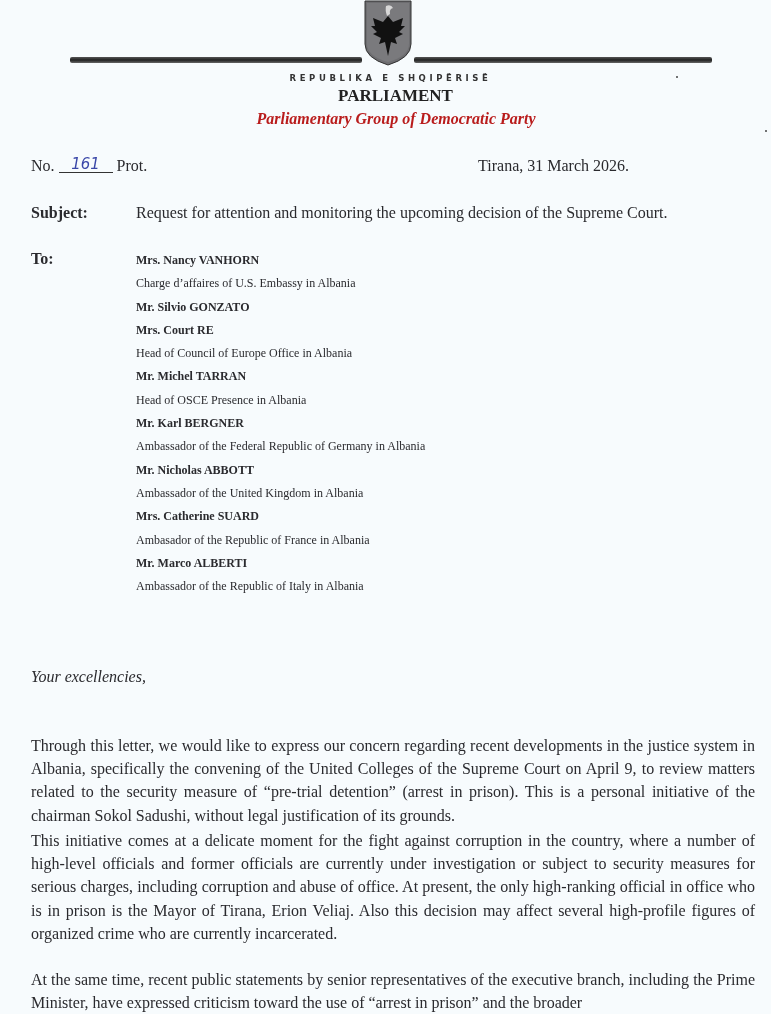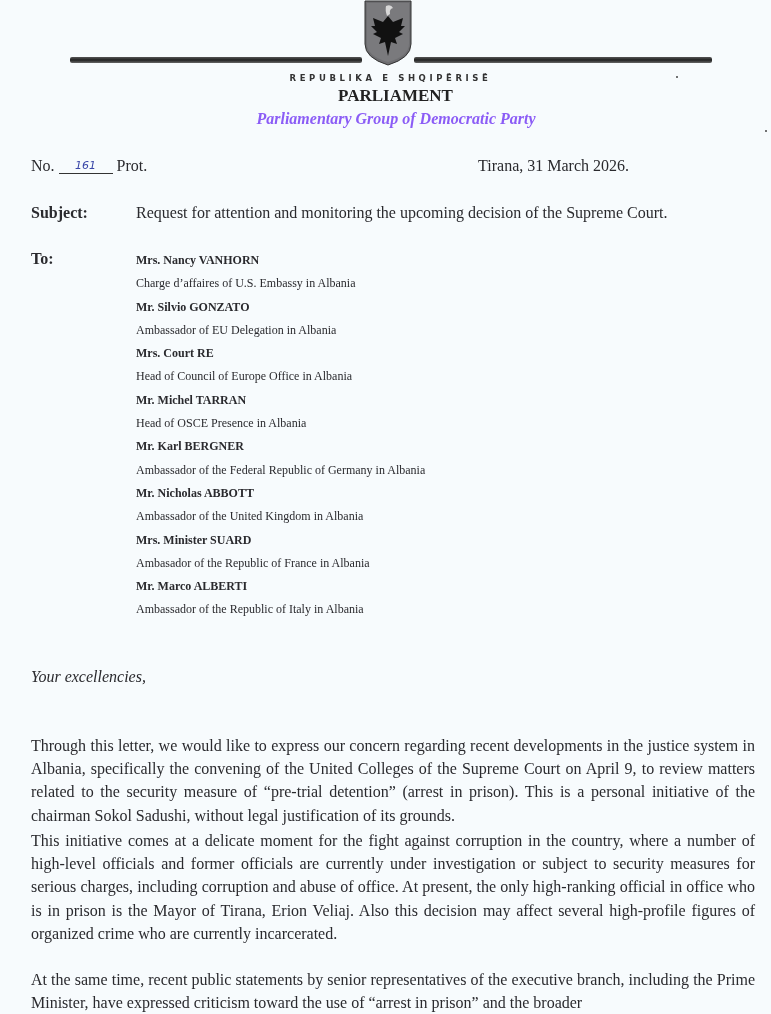--- a/index.html
+++ b/index.html
@@ -19,27 +19,27 @@
       position: absolute; top: 73px; left: 0; width: 771px; text-align: center;
       font-family: "DejaVu Sans", sans-serif; font-weight: bold; font-size: 8.5px;
       letter-spacing: 3.6px; color: #333; padding-left: 10px; box-sizing: border-box;
     }
     .parliament {
       position: absolute; top: 86px; left: 0; width: 771px; text-align: center;
       font-size: 17px; font-weight: bold; color: #222; padding-left: 20px; box-sizing: border-box;
     }
     .group {
       position: absolute; top: 110px; left: 0; width: 771px; text-align: center;
-      font-size: 16px; font-style: italic; font-weight: bold; color: #8b5cf6; padding-left: 21px; box-sizing: border-box;
+      font-size: 16px; font-style: italic; font-weight: bold; color: #b91c1c; padding-left: 21px; box-sizing: border-box;
     }
     .line { position: absolute; font-size: 16px; white-space: nowrap; }
     .prot-no { left: 31px; top: 157px; }
     .prot-no .num {
       display: inline-block; width: 54px; border-bottom: 1px solid #333; text-align: center;
-      color: #3a47a8; font-family: "DejaVu Sans", sans-serif; font-size: 11px; font-style: italic;
+      color: #3a47a8; font-family: "DejaVu Sans", sans-serif; font-size: 15px; font-style: italic;
       line-height: 15px; vertical-align: 2px;
     }
     .date { right: 44px; top: 157px; }
     .subj-label { left: 31px; top: 204px; font-weight: bold; }
     .subj-text { left: 136px; top: 204px; }
     .to-label { left: 31px; top: 250px; font-weight: bold; }
     .recipients { position: absolute; left: 136px; top: 249px; font-size: 12px; line-height: 23.3px; }
     .recipients .name { font-weight: bold; }
     .salutation { left: 31px; top: 668px; font-style: italic; }
     .para {
@@ -81,30 +81,29 @@
   <div class="line date">Tirana, 31 March 2026.</div>
 
   <div class="line subj-label">Subject:</div>
   <div class="line subj-text">Request for attention and monitoring the upcoming decision of the Supreme Court.</div>
 
   <div class="line to-label">To:</div>
   <div class="recipients">
     <div class="name">Mrs. Nancy VANHORN</div>
     <div>Charge d’affaires of U.S. Embassy in Albania</div>
     <div class="name">Mr. Silvio GONZATO</div>
-    <div>Ambassador of EU Delegation in Albania</div>
     <div class="name">Mrs. Court RE</div>
     <div>Head of Council of Europe Office in Albania</div>
     <div class="name">Mr. Michel TARRAN</div>
     <div>Head of OSCE Presence in Albania</div>
     <div class="name">Mr. Karl BERGNER</div>
     <div>Ambassador of the Federal Republic of Germany in Albania</div>
     <div class="name">Mr. Nicholas ABBOTT</div>
     <div>Ambassador of the United Kingdom in Albania</div>
-    <div class="name">Mrs. Minister SUARD</div>
+    <div class="name">Mrs. Catherine SUARD</div>
     <div>Ambasador of the Republic of France in Albania</div>
     <div class="name">Mr. Marco ALBERTI</div>
     <div>Ambassador of the Republic of Italy in Albania</div>
   </div>
 
   <div class="line salutation">Your excellencies,</div>
 
   <div class="para p1">Through this letter, we would like to express our concern regarding recent developments in the justice system in Albania, specifically the convening of the United Colleges of the Supreme Court on April 9, to review matters related to the security measure of “pre-trial detention” (arrest in prison). This is a personal initiative of the chairman Sokol Sadushi, without legal justification of its grounds.</div>
   <div class="para p2">This initiative comes at a delicate moment for the fight against corruption in the country, where a number of high-level officials and former officials are currently under investigation or subject to security measures for serious charges, including corruption and abuse of office. At present, the only high-ranking official in office who is in prison is the Mayor of Tirana, Erion Veliaj. Also this decision may affect several high-profile figures of organized crime who are currently incarcerated.</div>
   <div class="para p3">At the same time, recent public statements by senior representatives of the executive branch, including the Prime Minister, have expressed criticism toward the use of “arrest in prison” and the broader</div>

